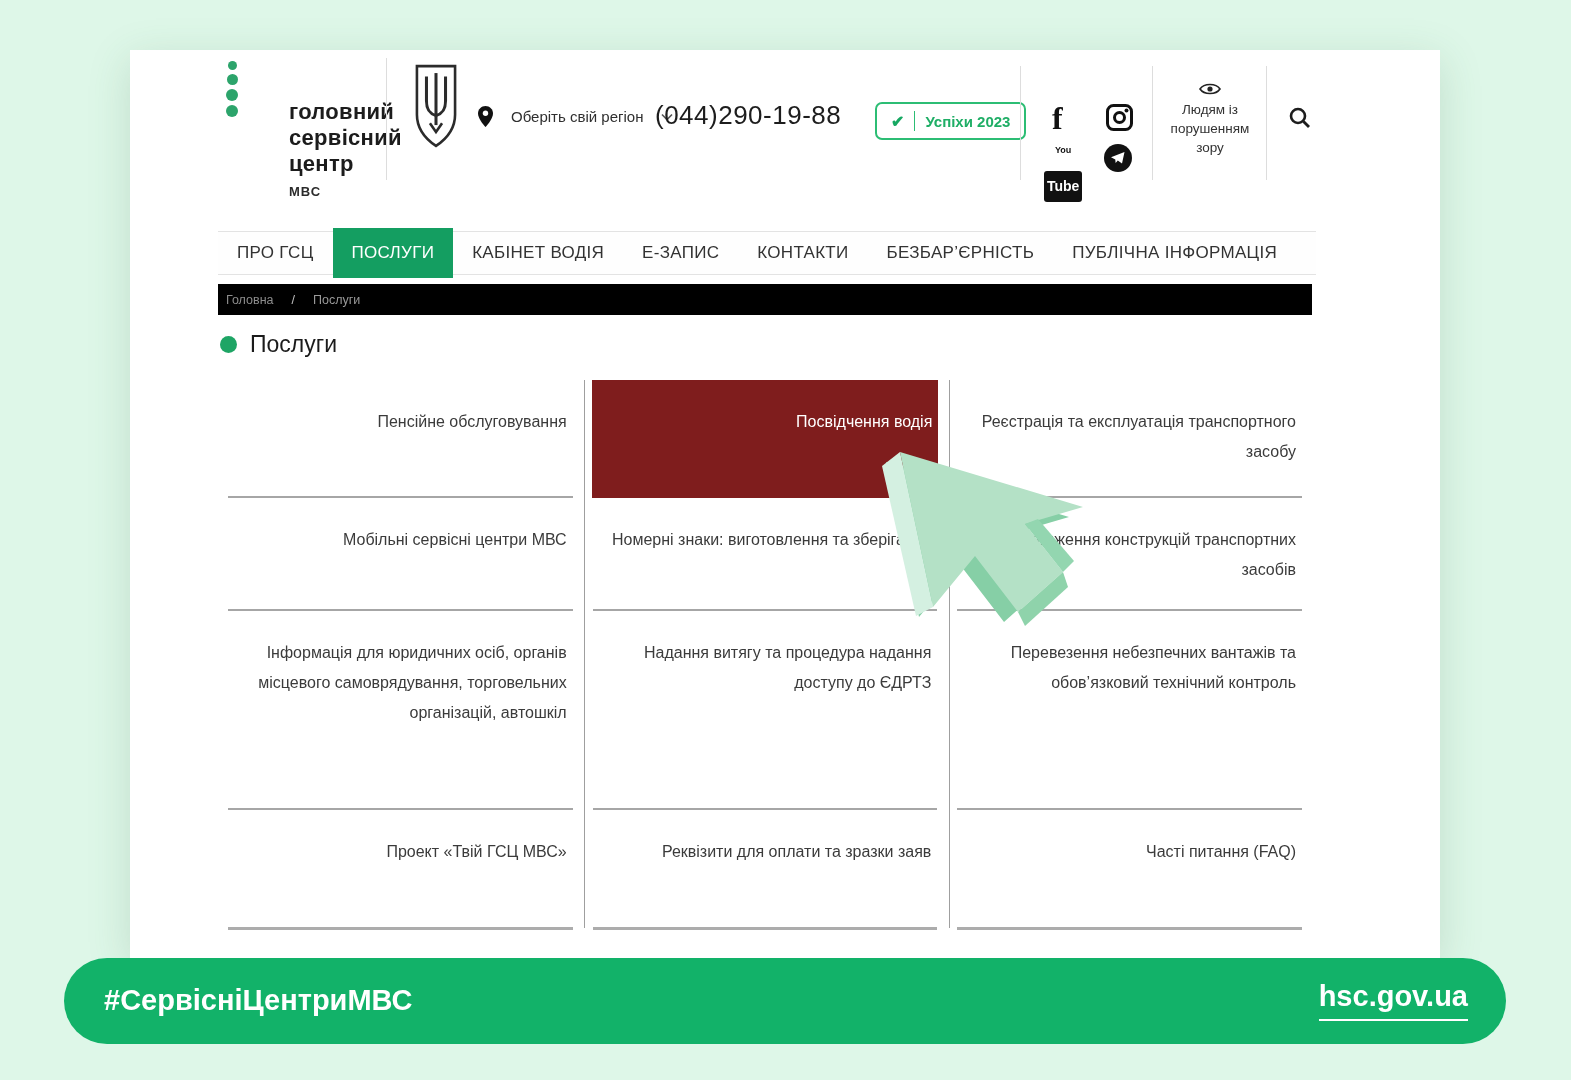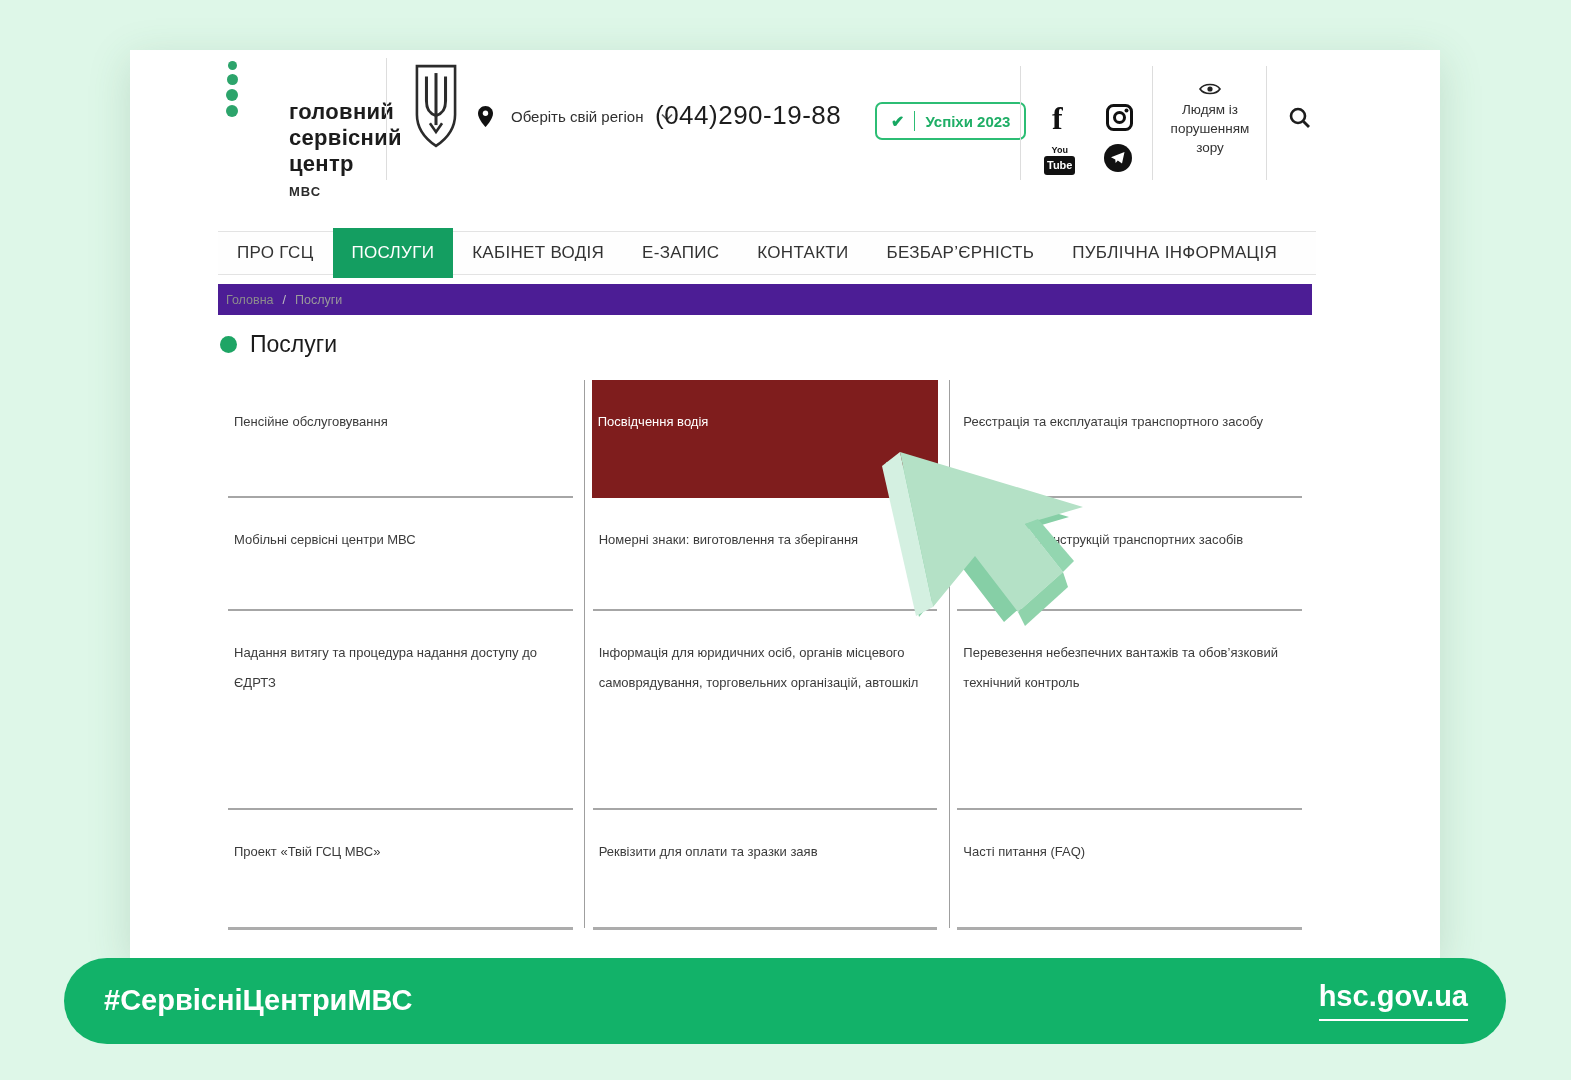--- a/index.html
+++ b/index.html
@@ -37,48 +37,48 @@
     display:flex; align-items:center; gap:10px; cursor:pointer; }
   .success-btn .chk{ color:#16a862; font-size:16px; font-weight:bold; }
   .success-btn .sep{ width:1px; height:20px; background:#2cbd74; }
   .success-btn .lbl{ font-size:15px; font-weight:bold; color:#1fae66; }
   .socials{ position:absolute; left:908px; top:48px; width:110px; height:76px; }
   .soc{ position:absolute; cursor:pointer; color:#111; }
   .soc-fb{ left:14px; top:2px; font-size:32px; font-weight:bold; font-family:"Liberation Serif",serif; }
   .soc-ig{ left:68px; top:6px; }
   .soc-yt{ left:6px; top:48px; text-align:center; line-height:9px;}
   .soc-yt .you{ font-size:9px; font-weight:bold; color:#111; display:block;}
-  .soc-yt .tube{ font-size:11px; font-weight:bold; color:#fff; background:#111; border-radius:3px; padding:5px 3px; display:inline-block; margin-top:1px;}
+  .soc-yt .tube{ font-size:14px; font-weight:bold; color:#fff; background:#111; border-radius:3px; padding:11px 3px; display:inline-block; margin-top:16px;}
   .soc-tg{ left:66px; top:46px; width:28px; height:28px; border-radius:50%; background:#111;
     display:flex; align-items:center; justify-content:center; }
   .access{ position:absolute; left:1028px; top:32px; width:104px; text-align:center; cursor:pointer; }
   .access .txt{ font-size:13.5px; color:#333; line-height:19px; margin-top:4px; }
   .search-btn{ position:absolute; left:1158px; top:56px; cursor:pointer; }
   
   .nav{ position:absolute; left:88px; top:181px; width:1098px; height:44px;
     border-top:1px solid #e3e3e3; border-bottom:1px solid #e3e3e3;
     display:flex; align-items:center; background:#fefefe; }
   .nav-item{ padding:0 19px; font-size:17px; color:#333; letter-spacing:.3px;
     height:100%; display:flex; align-items:center; cursor:pointer; white-space:nowrap; }
   .nav-item.active{ background:#149e61; color:#fff; height:50px; margin-top:0; }
   
   .crumbs{ position:absolute; left:88px; top:234px; width:1094px; height:31px;
-    background:#4c1d95; display:flex; align-items:center; padding-left:8px; gap:9px; }
+    background:#000000; display:flex; align-items:center; padding-left:8px; gap:18px; }
   .crumb-home{ font-size:12.5px; color:#8d8d8d; cursor:pointer; }
   .crumb-sep{ font-size:12.5px; color:#c0c0c0; }
   .crumb-cur{ font-size:12.5px; color:#9a9a9a; }
   
   .title-row{ position:absolute; left:90px; top:281px; display:flex; align-items:center; gap:13px; }
   .title-dot{ width:17px; height:17px; border-radius:50%; background:#1ea565; }
   .title-txt{ font-size:23px; color:#1b1b1b; }
   
   .grid{ position:absolute; left:88px; top:330px; width:1094px;
     display:grid; grid-template-columns:1fr 1fr 1fr; grid-template-rows:118px 113px 199px 120px; }
   .cell{ margin:0 10px; border-bottom:2px solid #a6a6a6; padding:27px 6px 0 6px;
-    text-align:left; font-size:13px; color:#3b3b3b; line-height:30px; cursor:pointer; }
+    text-align:right; font-size:16px; color:#3b3b3b; line-height:30px; cursor:pointer; }
   .cell.r4{ border-bottom-width:3px; border-bottom-color:#acacac; }
   .cell.hl{ background:#7f1d1d; color:#ffffff; border-bottom:none; margin:0 9px; }
   .gline{ position:absolute; top:330px; width:1px; height:548px; background:#9f9f9f; }
   .gline.g1{ left:454px; } .gline.g2{ left:819px; }
   
   .cursor-wrap{ position:absolute; left:732px; top:390px; width:240px; height:190px; z-index:6; pointer-events:none; }
   
   .footer{ position:absolute; left:64px; top:958px; width:1442px; height:86px;
     background:#12b269; border-radius:43px; color:#fff; }
   .foot-tag{ position:absolute; left:40px; top:26px; font-size:29px; font-weight:bold; }
@@ -209,22 +209,22 @@
     <span class="title-txt">Послуги</span>
   </div>
 
   <div class="grid">
     <div class="cell">Пенсійне обслуговування</div>
     <div class="cell hl">Посвідчення водія</div>
     <div class="cell">Реєстрація та експлуатація транспортного засобу</div>
     <div class="cell">Мобільні сервісні центри МВС</div>
     <div class="cell">Номерні знаки: виготовлення та зберігання</div>
     <div class="cell">Погодження конструкцій транспортних засобів</div>
+    <div class="cell">Інформація для юридичних осіб, органів місцевого самоврядування, торговельних організацій, автошкіл</div>
     <div class="cell">Надання витягу та процедура надання доступу до ЄДРТЗ</div>
-    <div class="cell">Інформація для юридичних осіб, органів місцевого самоврядування, торговельних організацій, автошкіл</div>
     <div class="cell">Перевезення небезпечних вантажів та обов’язковий технічний контроль</div>
     <div class="cell r4">Проект «Твій ГСЦ МВС»</div>
     <div class="cell r4">Реквізити для оплати та зразки заяв</div>
     <div class="cell r4">Часті питання (FAQ)</div>
   </div>
   <div class="gline g1"></div>
   <div class="gline g2"></div>
 
   <div class="cursor-wrap">
     <svg width="240" height="190" viewBox="0 0 240 190">

